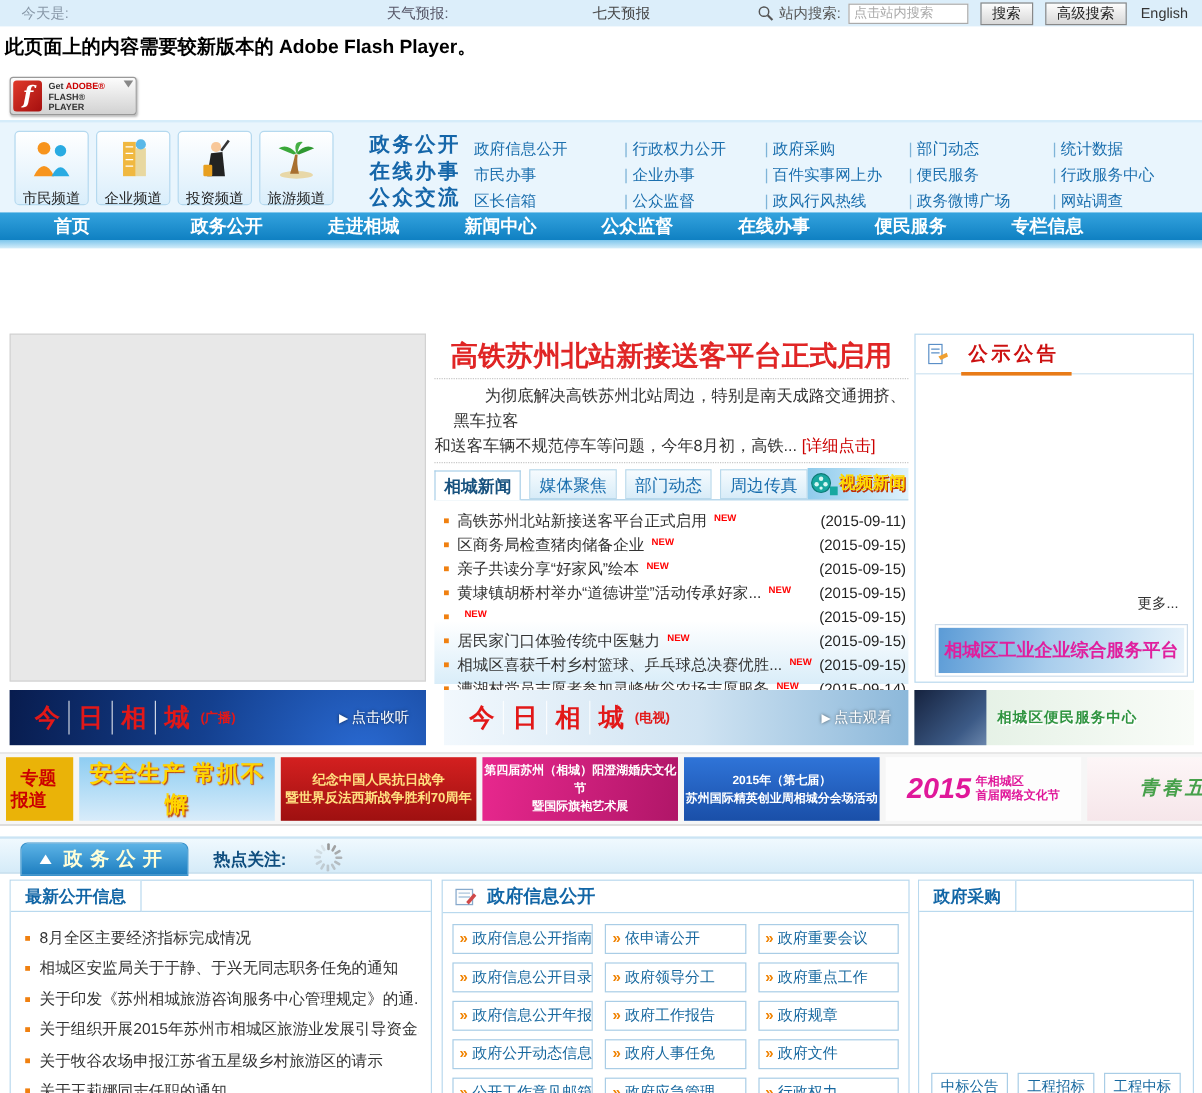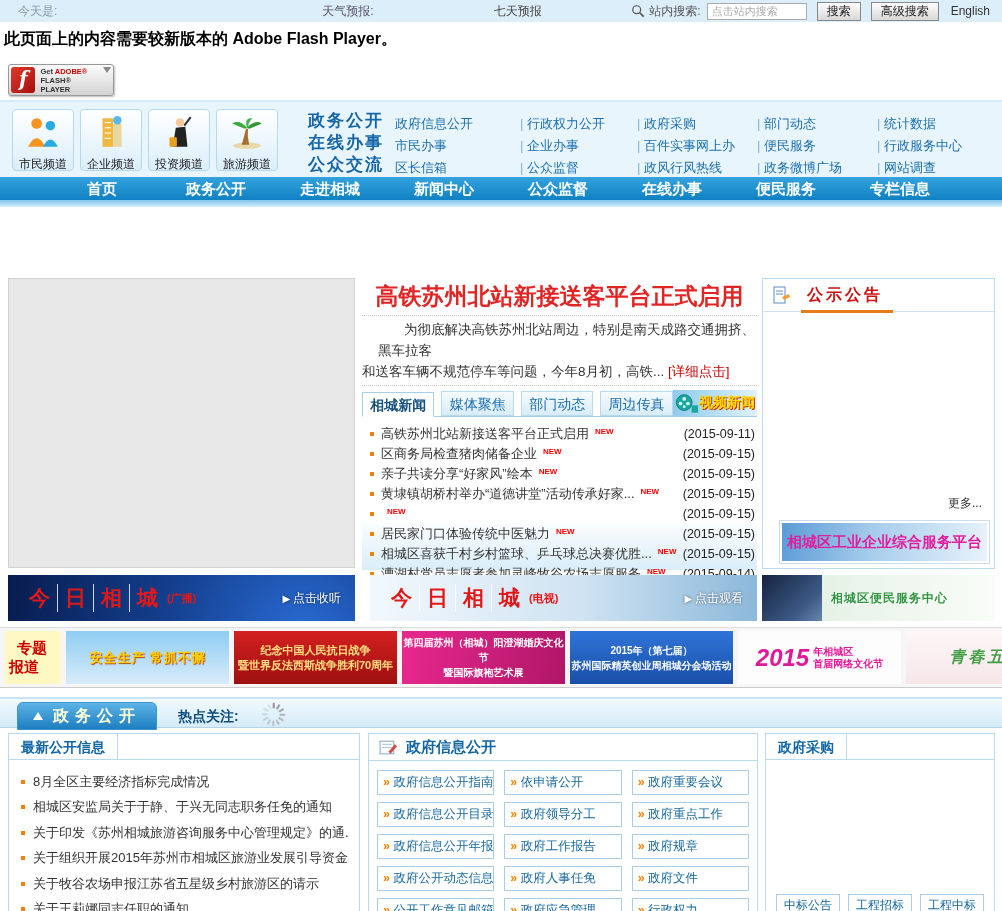--- a/index.html
+++ b/index.html
@@ -47,21 +47,21 @@
                   color:#1566a9; line-height:22px; letter-spacing:2px; }
   .primary-menu div { cursor:pointer; }
   .qcol { position:absolute; top:11px; font-size:13px; line-height:22px; color:#1b6fae; }
   .qcol div { cursor:pointer; white-space:nowrap; }
   .qc1{left:395px;} .qc2{left:520px;} .qc3{left:637px;} .qc4{left:757px;} .qc5{left:877px;}
   .pipe::before { content:"| "; color:#7fb4d8; }
 
   
   .nav { position:absolute; top:177px; left:0; width:1002px; height:23px;
          background:linear-gradient(#34a3de,#0f80c2); display:flex; padding:0 45px; }
-  .nav-item { flex:1; text-align:center; line-height:23px; color:#fff; font-size:15px;
+  .nav-item { flex:1; line-height:23px; color:#fff; font-size:15px;
               font-weight:bold; cursor:pointer; }
   .nav-sub { position:absolute; top:200px; left:0; width:1002px; height:7px;
              background:linear-gradient(#7ec6ec,#d5edfa); }
 
   
   .slider { position:absolute; left:8px; top:278px; width:347px; height:290px;
             background:#e8e8e8; border:1px solid #d2d2d2; }
   .news-col { position:absolute; left:362px; top:278px; width:395px; height:292px;
               background:linear-gradient(to bottom,#fff 82%, #d9edf9); }
   .headline { font-size:23px; font-weight:bold; color:#e02525; text-align:center; line-height:32px;
@@ -114,27 +114,27 @@
   .play::before { content:"▶ "; font-size:10px; }
   .banner-service { left:762px; width:233px; background:linear-gradient(90deg,#dfeee0,#f9fcf8); }
   .svc-photo { width:60px; height:46px; background:linear-gradient(135deg,#16233f,#3c5a86 70%,#6a86ac); flex:none; }
   .svc-text { color:#2f9440; font-weight:bold; font-size:12px; margin-left:9px; letter-spacing:1px;
               text-shadow:1px 1px 0 #fff; white-space:nowrap; }
 
   
   .topics { position:absolute; top:627px; left:0; width:1002px; height:61px; background:#f6f6f6;
             border-top:1px solid #ddd; border-bottom:1px solid #ccc; display:flex; align-items:center;
             padding-left:5px; overflow:hidden; }
-  .topic-tile { width:56px; height:53px; background:#fef9c3; flex:none; color:#c00; font-weight:bold;
+  .topic-tile { width:56px; height:53px; background:#eab308; flex:none; color:#c00; font-weight:bold;
                 font-size:15px; font-family:"DejaVu Serif",serif; padding-top:8px; }
   .topic-tile div:first-child { margin-left:12px; }
   .topic-tile div:last-child { margin-left:4px; }
   .tbanner { width:163px; height:53px; margin-left:5px; flex:none; display:flex; flex-direction:column;
              align-items:center; justify-content:center; cursor:pointer; text-align:center; }
-  .tb1 { background:linear-gradient(#8ecdf2,#d8ecfa); color:#ffd400; font-weight:bold; font-size:13px;
+  .tb1 { background:linear-gradient(#8ecdf2,#d8ecfa); color:#ffd400; font-weight:bold; font-size:19px;
          letter-spacing:1px; text-shadow:1px 1px 1px #c04000; }
   .tb2 { background:linear-gradient(#d42020,#9e1010); color:#ffe080; font-weight:bold; font-size:11px; line-height:15px; }
   .tb3 { background:linear-gradient(100deg,#e8288e,#b01668); color:#fff; font-weight:bold; font-size:10px; line-height:15px; }
   .tb4 { background:linear-gradient(#2f74d8,#1a4fa8); color:#fff; font-weight:bold; font-size:10px; line-height:15px; }
   .tb5 { background:#fdfdfd; flex-direction:row; }
   .tb5 .big { color:#e0189a; font-size:24px; font-weight:bold; font-style:italic; margin-right:4px; }
   .tb5 .small-lines { font-size:10px; color:#e0189a; font-weight:bold; text-align:left; line-height:12px; }
   .tb6 { background:linear-gradient(#fdf6f7,#f6e6ea); color:#46a04a; font-weight:bold; font-size:16px;
          font-family:"DejaVu Serif",serif; font-style:italic; letter-spacing:3px; }
 

